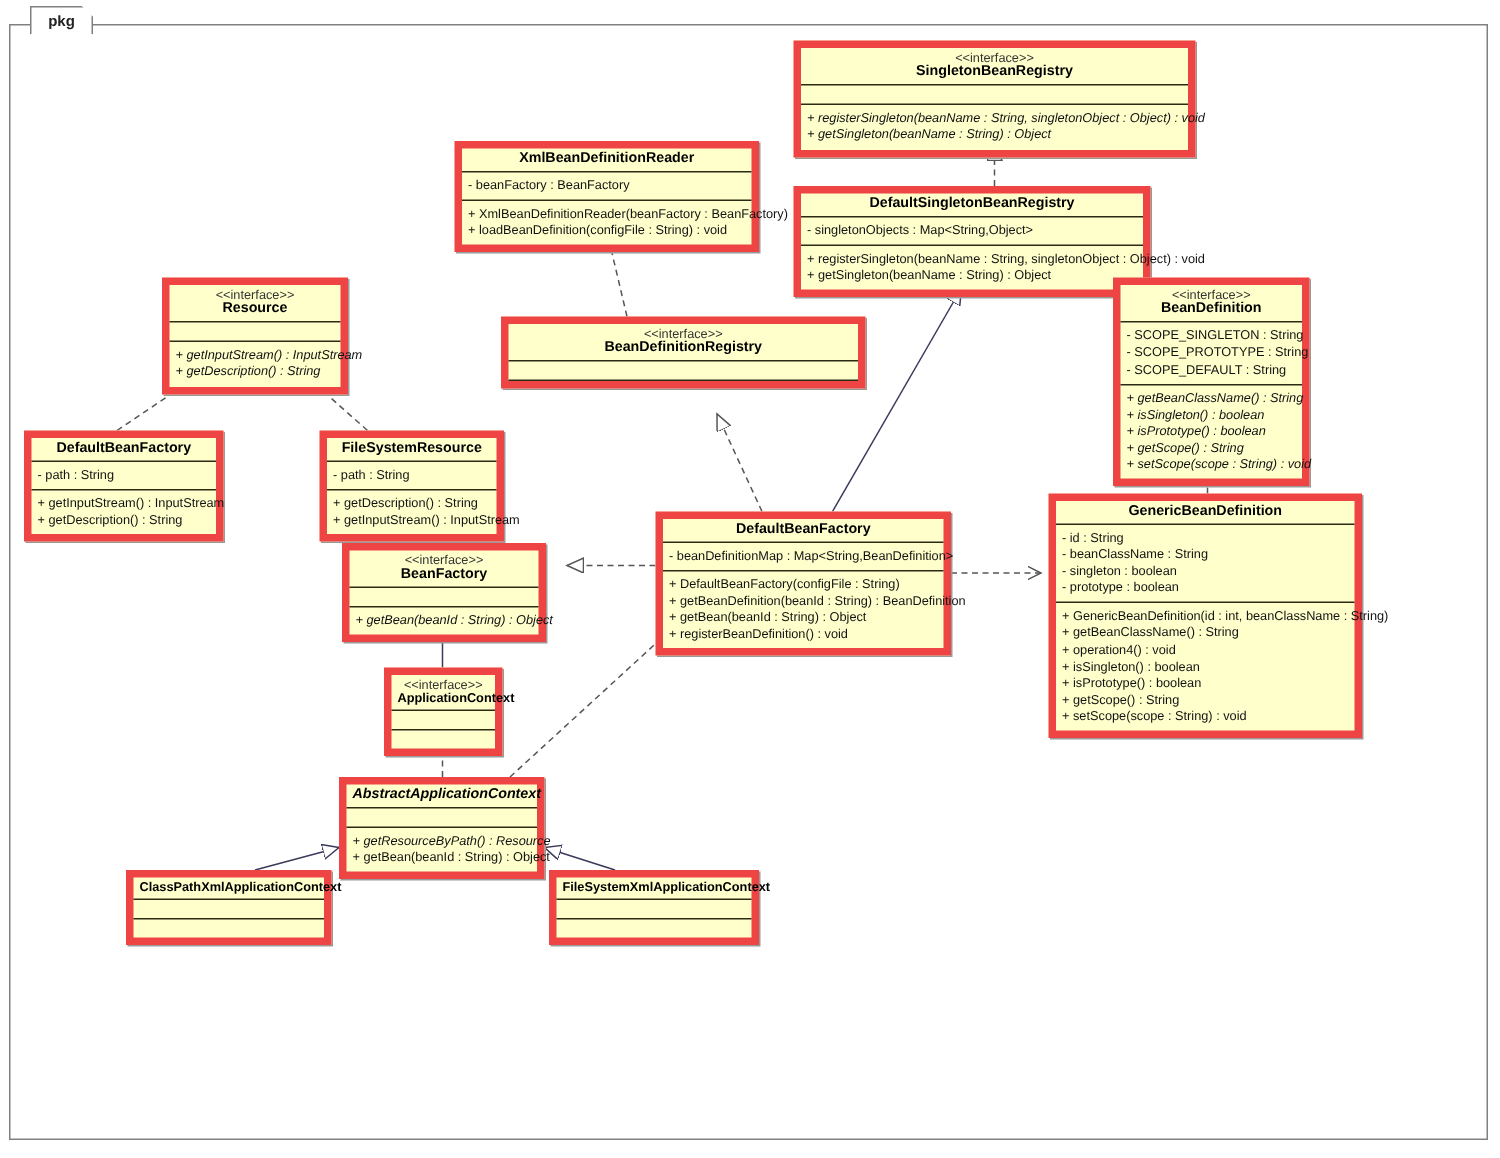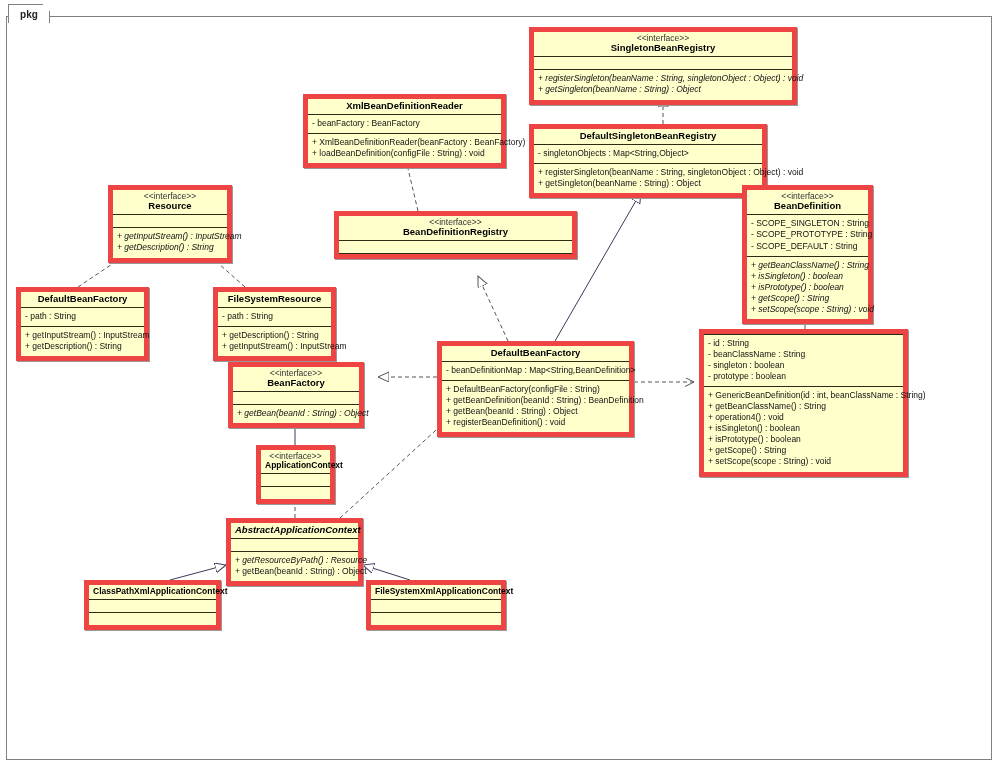--- a/index.html
+++ b/index.html
@@ -1,21 +1,21 @@
 <!DOCTYPE html>
 <html><head>
 <meta charset="utf-8">
 <style>
   html,body{margin:0;padding:0;background:#ffffff;}
   body{font-family:"Liberation Sans", sans-serif;}
   #canvas{position:relative;width:1000px;height:772px;background:#ffffff;overflow:hidden;}
 
   
   #pkg-frame{position:absolute;left:6px;top:16px;width:986px;height:744px;border:1px solid #808080;background:#ffffff;box-sizing:border-box;}
-  #pkg-tab{position:absolute;left:8px;top:4px;width:42px;height:19px;box-sizing:border-box;border:1px solid #808080;border-bottom:none;background:#ffffff;
+  #pkg-tab{position:absolute;left:20px;top:4px;width:42px;height:19px;box-sizing:border-box;border:1px solid #808080;border-bottom:none;background:#ffffff;
            font-size:10px;font-weight:bold;color:#222;display:flex;align-items:center;justify-content:center;
            clip-path:polygon(0 0, 82% 0, 100% 38%, 100% 100%, 0 100%);}
 
   
   .uml{position:absolute;box-sizing:border-box;border:5px solid #ef4444;background:#ffffcc;
        box-shadow:1px 1px 0 #999;}
   .uml .hdr{padding:2px 4px 3px 4px;text-align:center;line-height:1.08;}
   .uml .stereo{font-size:8.5px;color:#333;letter-spacing:0px;}
   .uml .cname{font-size:9.5px;font-weight:bold;color:#000;white-space:nowrap;}
   .uml .cname.ital{font-style:italic;}
@@ -209,20 +209,23 @@
     <div class="sep"></div>
     <div class="sec">
       <div class="row">+ DefaultBeanFactory(configFile : String)</div>
       <div class="row">+ getBeanDefinition(beanId : String) : BeanDefinition</div>
       <div class="row">+ getBean(beanId : String) : Object</div>
       <div class="row">+ registerBeanDefinition() : void</div>
     </div>
   </div>
 
   <div class="uml" style="left:699px;top:329px;width:209px;">
+    <div class="hdr">
+      <div class="cname">GenericBeanDefinition</div>
+    </div>
     <div class="sep"></div>
     <div class="sec">
       <div class="row">- id : String</div>
       <div class="row">- beanClassName : String</div>
       <div class="row">- singleton : boolean</div>
       <div class="row">- prototype : boolean</div>
     </div>
     <div class="sep"></div>
     <div class="sec">
       <div class="row">+ GenericBeanDefinition(id : int, beanClassName : String)</div>

